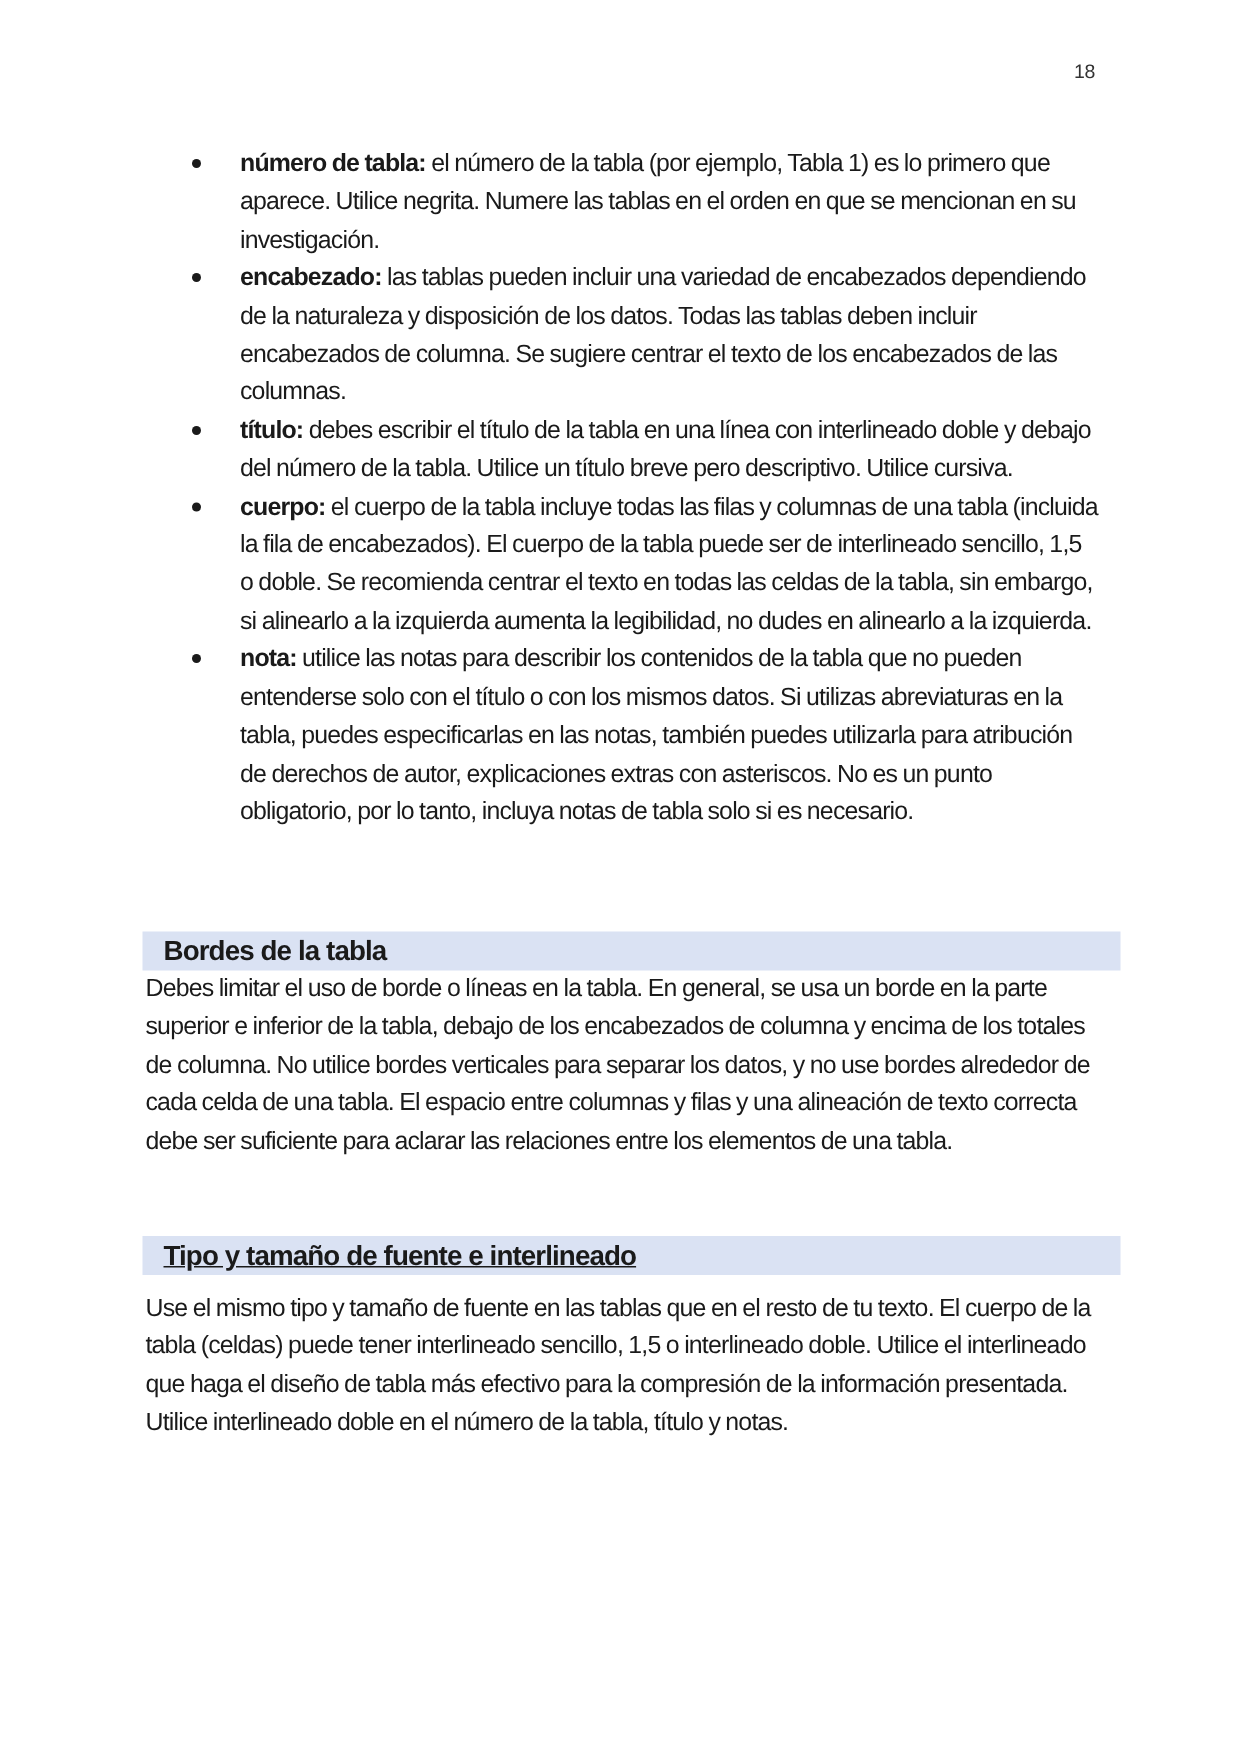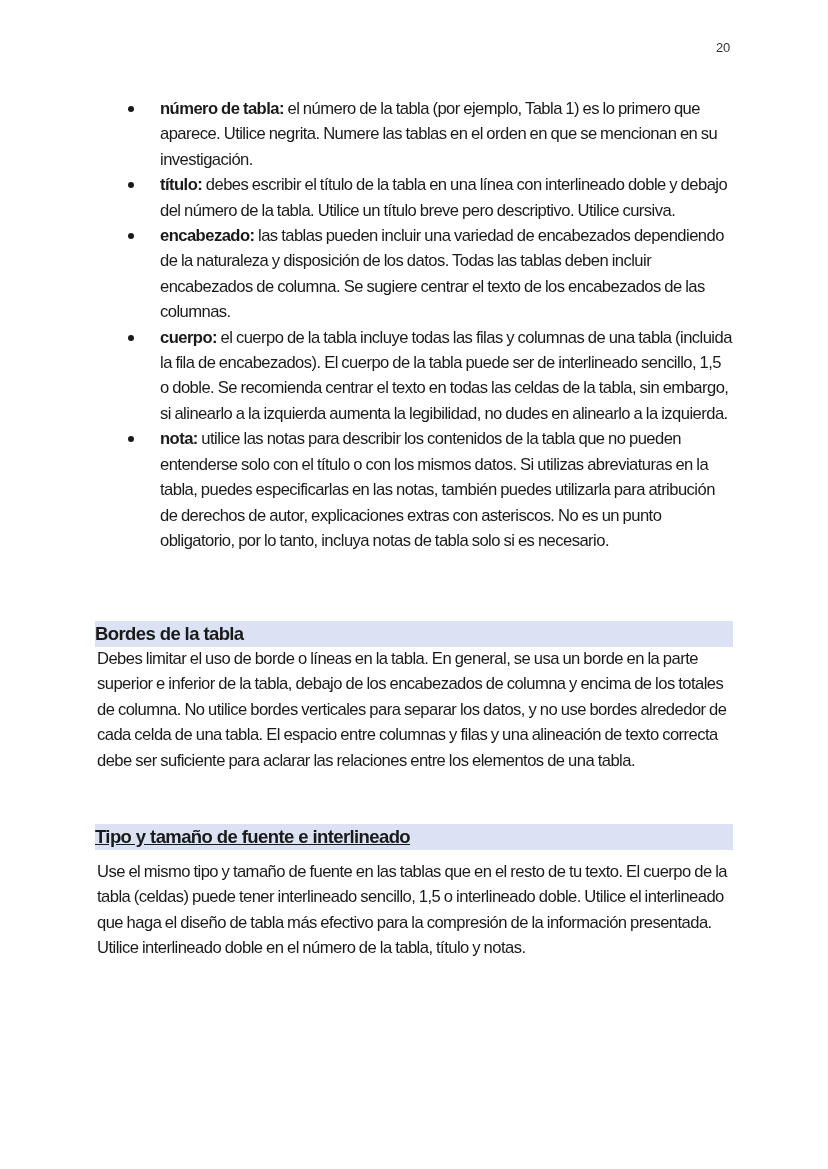--- a/index.html
+++ b/index.html
@@ -53,21 +53,21 @@
     }
     .term {
       font-weight: bold;
     }
     .section-heading {
       background: #dae2f3;
       font-weight: bold;
       font-size: 18.5px;
       line-height: 26px;
       height: 26px;
-      padding-left: 0;
+      padding-left: 14px;
       letter-spacing: -0.6px;
       margin: 0;
     }
     .heading-1 {
       position: absolute;
       left: 95px;
       top: 621px;
       width: 638px;
     }
     .heading-2 {
@@ -93,35 +93,35 @@
     .para-2 {
       position: absolute;
       left: 97px;
       top: 859px;
       width: 640px;
     }
   </style>
 </head>
 <body>
 
-<div class="page-number">20</div>
+<div class="page-number">18</div>
 
 <div class="content">
   <ul class="bullet-list">
     <li class="bullet-item">
       <span class="bullet-dot"></span>
       <span class="term">número de tabla:</span><span> el número de la tabla (por ejemplo, Tabla 1) es lo primero que aparece. Utilice negrita. Numere las tablas en el orden en que se mencionan en su investigación.</span>
     </li>
     <li class="bullet-item">
       <span class="bullet-dot"></span>
-      <span class="term">título:</span><span> debes escribir el título de la tabla en una línea con interlineado doble y debajo del número de la tabla. Utilice un título breve pero descriptivo. Utilice cursiva.</span>
+      <span class="term">encabezado:</span><span> las tablas pueden incluir una variedad de encabezados dependiendo de la naturaleza y disposición de los datos. Todas las tablas deben incluir encabezados de columna. Se sugiere centrar el texto de los encabezados de las columnas.</span>
     </li>
     <li class="bullet-item">
       <span class="bullet-dot"></span>
-      <span class="term">encabezado:</span><span> las tablas pueden incluir una variedad de encabezados dependiendo de la naturaleza y disposición de los datos. Todas las tablas deben incluir encabezados de columna. Se sugiere centrar el texto de los encabezados de las columnas.</span>
+      <span class="term">título:</span><span> debes escribir el título de la tabla en una línea con interlineado doble y debajo del número de la tabla. Utilice un título breve pero descriptivo. Utilice cursiva.</span>
     </li>
     <li class="bullet-item">
       <span class="bullet-dot"></span>
       <span class="term">cuerpo:</span><span> el cuerpo de la tabla incluye todas las filas y columnas de una tabla (incluida la fila de encabezados). El cuerpo de la tabla puede ser de interlineado sencillo, 1,5 o doble. Se recomienda centrar el texto en todas las celdas de la tabla, sin embargo, si alinearlo a la izquierda aumenta la legibilidad, no dudes en alinearlo a la izquierda.</span>
     </li>
     <li class="bullet-item">
       <span class="bullet-dot"></span>
       <span class="term">nota:</span><span> utilice las notas para describir los contenidos de la tabla que no pueden entenderse solo con el título o con los mismos datos. Si utilizas abreviaturas en la tabla, puedes especificarlas en las notas, también puedes utilizarla para atribución de derechos de autor, explicaciones extras con asteriscos. No es un punto obligatorio, por lo tanto, incluya notas de tabla solo si es necesario.</span>
     </li>
   </ul>

